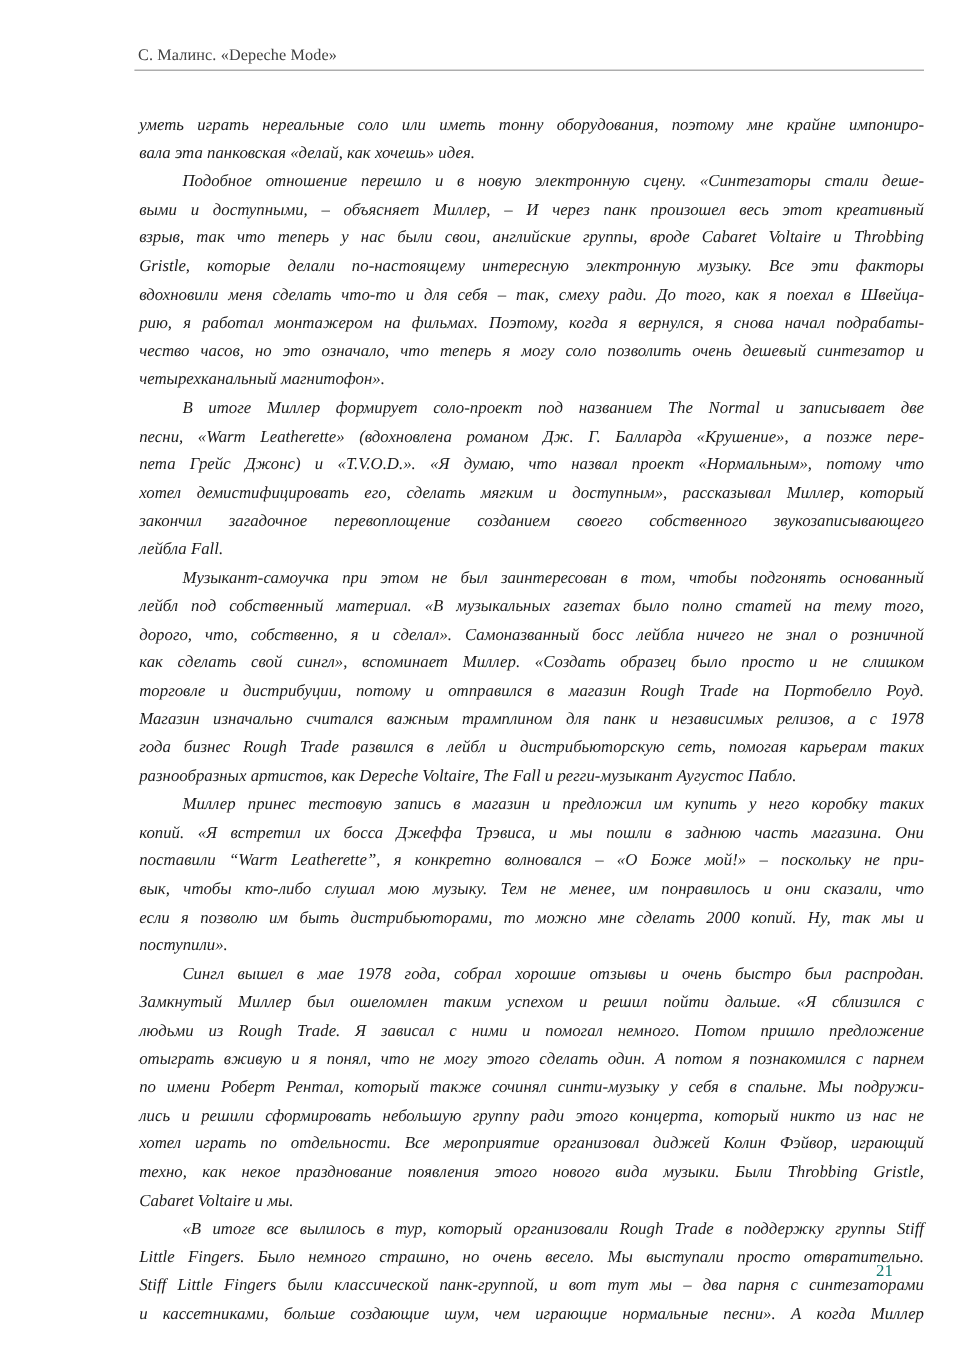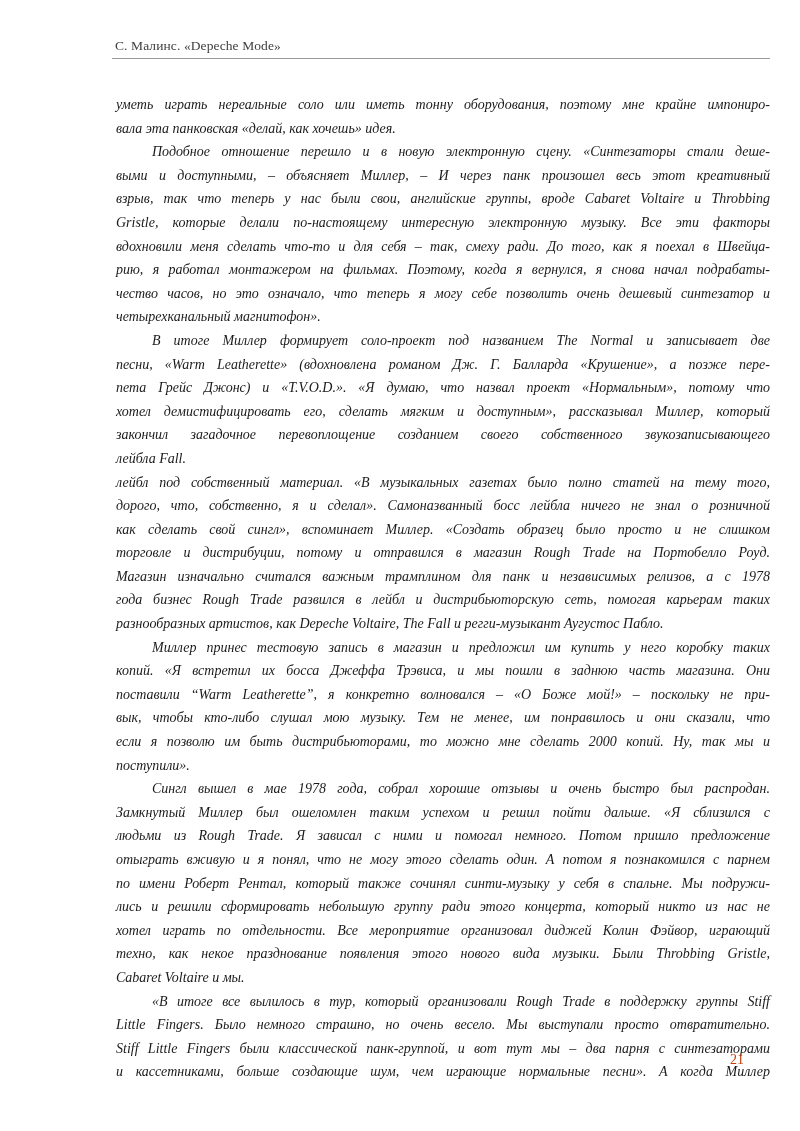--- a/index.html
+++ b/index.html
@@ -5,52 +5,53 @@
   html, body { margin: 0; padding: 0; background: #ffffff; }
   body { width: 800px; height: 1131px; position: relative; overflow: hidden;
          font-family: "Liberation Serif", "DejaVu Serif", serif; color: #1a1a1a; }
   .running-head { position: absolute; left: 115px; top: 38px; font-size: 13.5px; color: #404040; letter-spacing: 0.1px; }
   .head-rule { position: absolute; left: 112px; top: 58px; width: 658px; height: 1px; background: #9a9a9a; }
   .body-text { position: absolute; left: 116px; top: 93px; width: 654px; }
   .line { display: block; height: 23.6px; line-height: 23.6px; font-size: 14px;
           text-align: justify; text-align-last: justify; white-space: nowrap; overflow: visible; font-style: italic; }
   .line.last { text-align-last: left; }
   .line.indent { padding-left: 36px; }
-  .page-number { position: absolute; left: 730px; top: 1052px; font-size: 14px; color: #c2410c; }
+  .page-number { position: absolute; left: 730px; top: 1052px; font-size: 14px; color: #0f766e; }
 </style>
 </head>
 <body>
 
 <div class="running-head">С.  Малинс.  «Depeche Mode»</div>
 <div class="head-rule"></div>
 
 <div class="body-text" id="body-text">
     <div>
       <span class="line">уметь играть нереальные соло или иметь тонну оборудования, поэтому мне крайне импониро-</span>
       <span class="line last">вала эта панковская «делай, как хочешь» идея.</span>
     </div>
     <div>
       <span class="line indent">Подобное отношение перешло и в новую электронную сцену. «Синтезаторы стали деше-</span>
       <span class="line">выми и доступными, – объясняет Миллер, – И через панк произошел весь этот креативный</span>
       <span class="line">взрыв, так что теперь у нас были свои, английские группы, вроде Cabaret Voltaire и Throbbing</span>
       <span class="line">Gristle, которые делали по-настоящему интересную электронную музыку. Все эти факторы</span>
       <span class="line">вдохновили меня сделать что-то и для себя – так, смеху ради. До того, как я поехал в Швейца-</span>
       <span class="line">рию, я работал монтажером на фильмах. Поэтому, когда я вернулся, я снова начал подрабаты-</span>
-      <span class="line">чество часов, но это означало, что теперь я могу себе позволить очень дешевый синтезатор и</span>
+      <span class="line">чество часов, но это означало, что теперь я могу соло позволить очень дешевый синтезатор и</span>
       <span class="line last">четырехканальный магнитофон».</span>
     </div>
     <div>
       <span class="line indent">В итоге Миллер формирует соло-проект под названием The Normal и записывает две</span>
       <span class="line">песни, «Warm Leatherette» (вдохновлена романом Дж. Г. Балларда «Крушение», а позже пере-</span>
       <span class="line">пета Грейс Джонс) и «T.V.O.D.». «Я думаю, что назвал проект «Нормальным», потому что</span>
       <span class="line">хотел демистифицировать его, сделать мягким и доступным», рассказывал Миллер, который</span>
       <span class="line">закончил загадочное перевоплощение созданием своего собственного звукозаписывающего</span>
       <span class="line last">лейбла Fall.</span>
     </div>
     <div>
+      <span class="line indent">Музыкант-самоучка при этом не был заинтересован в том, чтобы подгонять основанный</span>
       <span class="line">лейбл под собственный материал. «В музыкальных газетах было полно статей на тему того,</span>
       <span class="line">дорого, что, собственно, я и сделал». Самоназванный босс лейбла ничего не знал о розничной</span>
       <span class="line">как сделать свой сингл», вспоминает Миллер. «Создать образец было просто и не слишком</span>
       <span class="line">торговле и дистрибуции, потому и отправился в магазин Rough Trade на Портобелло Роуд.</span>
       <span class="line">Магазин изначально считался важным трамплином для панк и независимых релизов, а с 1978</span>
       <span class="line">года бизнес Rough Trade развился в лейбл и дистрибьюторскую сеть, помогая карьерам таких</span>
       <span class="line last">разнообразных артистов, как Depeche Voltaire, The Fall и регги-музыкант Аугустос Пабло.</span>
     </div>
     <div>
       <span class="line indent">Миллер принес тестовую запись в магазин и предложил им купить у него коробку таких</span>

